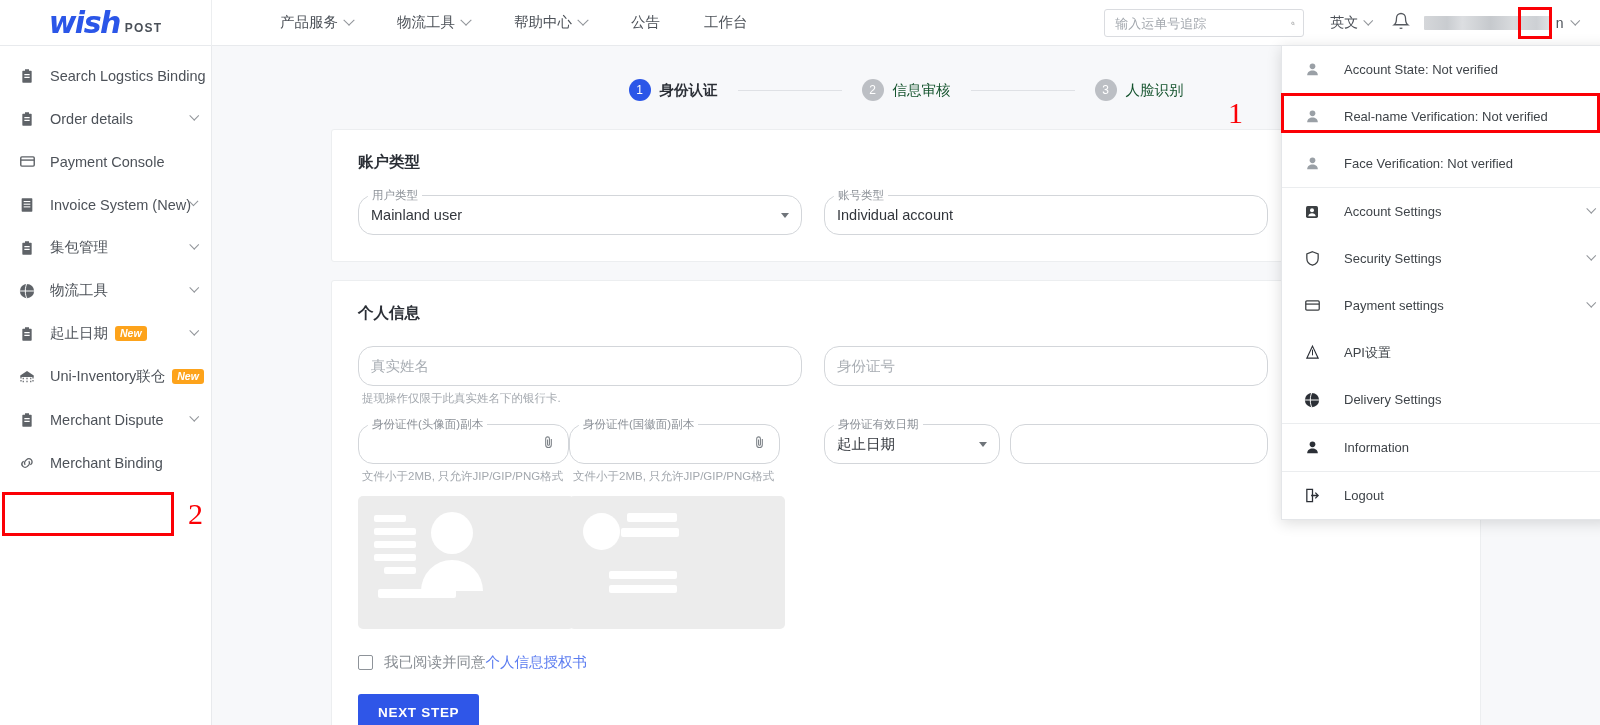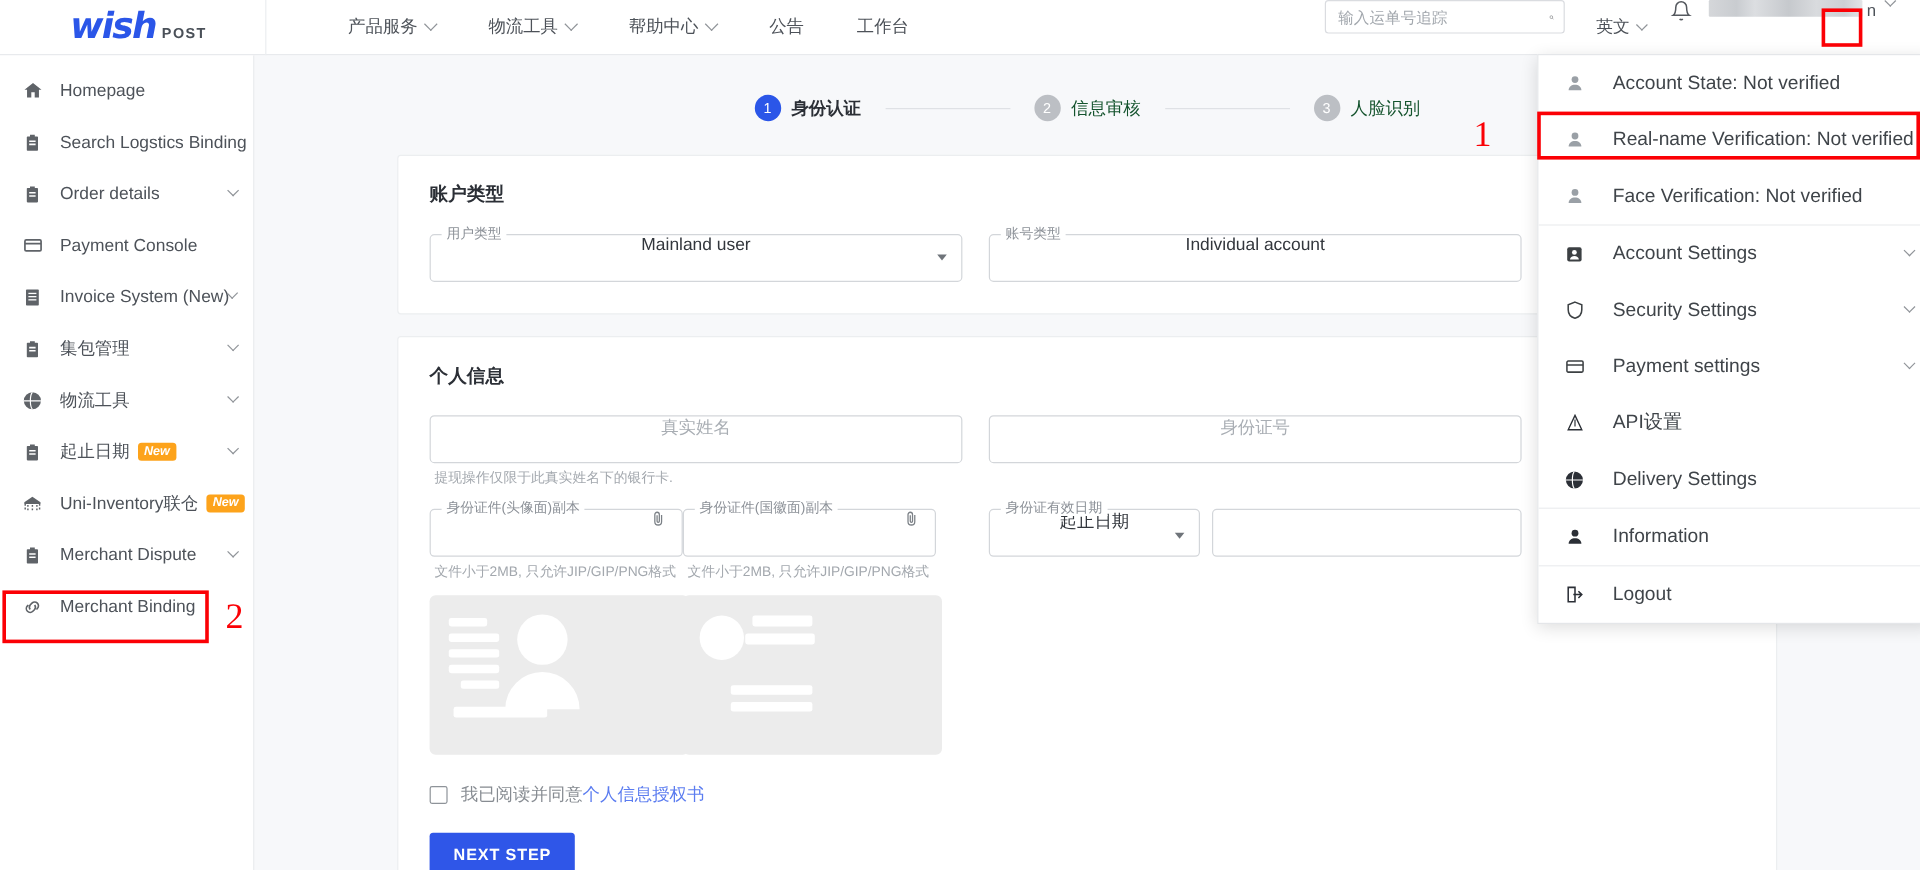--- a/index.html
+++ b/index.html
@@ -12,21 +12,20 @@
   }
   #root { position: relative; width: 1600px; height: 725px; }
 
   
   .topbar {
     position: absolute; top: 0; left: 0; width: 1600px; height: 46px;
     background: #ffffff;
     border-bottom: 1px solid #e8eaed;
     display: flex; align-items: center;
     z-index: 40;
-    padding-left: 10px;
   }
   .logo-wrap {
     width: 212px; height: 46px;
     display: flex; align-items: center; justify-content: center;
     border-right: 1px solid #eceef0;
   }
   .logo-text {
     font-size: 30px; font-weight: bold; color: #2b56e8;
     font-style: italic; letter-spacing: -1.5px;
     font-family: "DejaVu Sans", sans-serif;
@@ -47,21 +46,21 @@
     border-right: 1.4px solid #909499; border-bottom: 1.4px solid #909499;
     transform: rotate(45deg) translate(-2px,-2px);
   }
   .chev.sm {
     width: 6.5px; height: 6.5px;
     border-right-width: 1.3px; border-bottom-width: 1.3px;
   }
 
   .topright {
     position: absolute; right: 0; top: 0; height: 46px;
-    display: flex; 
+    display: flex; align-items: center;
   }
   .searchbox {
     width: 200px; height: 28px;
     border: 1px solid #dadce0; border-radius: 3px;
     display: flex; align-items: center;
     padding: 0 8px 0 10px; background: #fff;
     margin-right: 26px;
   }
   .searchbox input {
     border: none; outline: none; flex: 1;
@@ -150,23 +149,23 @@
   .card-title {
     font-size: 15.5px; color: #2b2f36; font-weight: bold;
     margin-bottom: 22px;
   }
   .row { display: flex; gap: 22px; }
   .fcol { width: 444px; flex: 0 0 444px; }
 
   
   .field {
     position: relative; height: 40px;
-    border: 1px solid #d3d6da; border-radius: 4px;
+    border: 1px solid #d3d6da; border-radius: 15px;
     display: flex; align-items: center;
-    padding: 0 12px; background: #fff; flex-direction: column;
+    padding: 0 12px; background: #fff;
   }
   .field .legend {
     position: absolute; top: -7px; left: 9px;
     background: #fff; padding: 0 4px;
     font-size: 11.5px; color: #8b9097; line-height: 12px;
   }
   .field .value { font-size: 14.5px; color: #32363c; }
   .field .ph { font-size: 14.5px; color: #a9aeb4; }
   .field .caret {
     margin-left: auto; width: 0; height: 0;
@@ -218,21 +217,21 @@
   .dd-item {
     height: 47px; display: flex; align-items: center;
     padding: 0 16px 0 18px; cursor: pointer;
   }
   .dd-ico {
     width: 24px; flex: 0 0 24px; display: flex;
     align-items: center; justify-content: center;
     color: #9aa0a6; margin-right: 20px;
   }
   .dd-ico.dark { color: #3c4043; }
-  .dd-label { font-size: 16px; color: #3f4449; white-space: nowrap; }
+  .dd-label { font-size: 13px; color: #3f4449; white-space: nowrap; }
   .dd-chev { margin-left: auto; }
   .dd-sep { height: 1px; background: #ebedef; margin: 0; }
 </style>
 </head>
 <body>
 
 <div id="root">
 
   <div class="topbar">
     <div class="logo-wrap">
@@ -283,28 +282,20 @@
       </div>
 
       <div class="userblur"></div>
       <span class="userchar">n</span>
       <span class="chev sm" style="margin-right:22px"></span>
     </div>
   </div>
 
   <div class="sidebar">
 
-    <div class="side-item">
-      <span class="side-ico">
-        <svg width="17" height="17" viewBox="0 0 24 24" fill="#5f6368">
-            <path d="M12 3L2 11h3v9h5v-6h4v6h5v-9h3z"></path>
-          </svg>
-      </span>
-      <span class="side-label">Homepage</span>
-    </div>
 
     <div class="side-item">
       <span class="side-ico">
         <svg width="16" height="16" viewBox="0 0 24 24" fill="#5f6368">
             <path d="M9 2h6v2h3a1 1 0 011 1v16a1 1 0 01-1 1H6a1 1 0 01-1-1V5a1 1 0 011-1h3V2zm-1 7v2h8V9H8zm0 4v2h8v-2H8z"></path>
           </svg>
       </span>
       <span class="side-label">Search Logstics Binding</span>
     </div>
 

